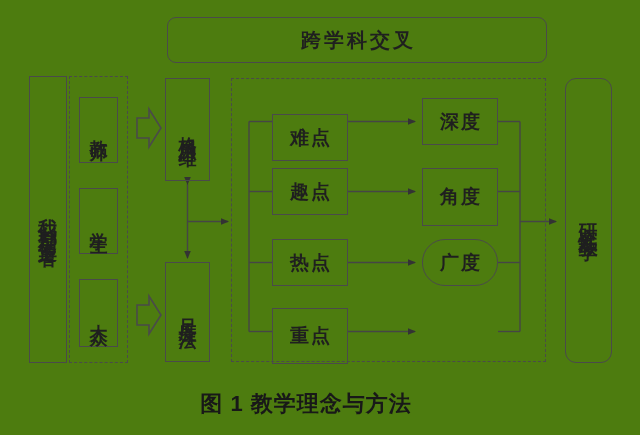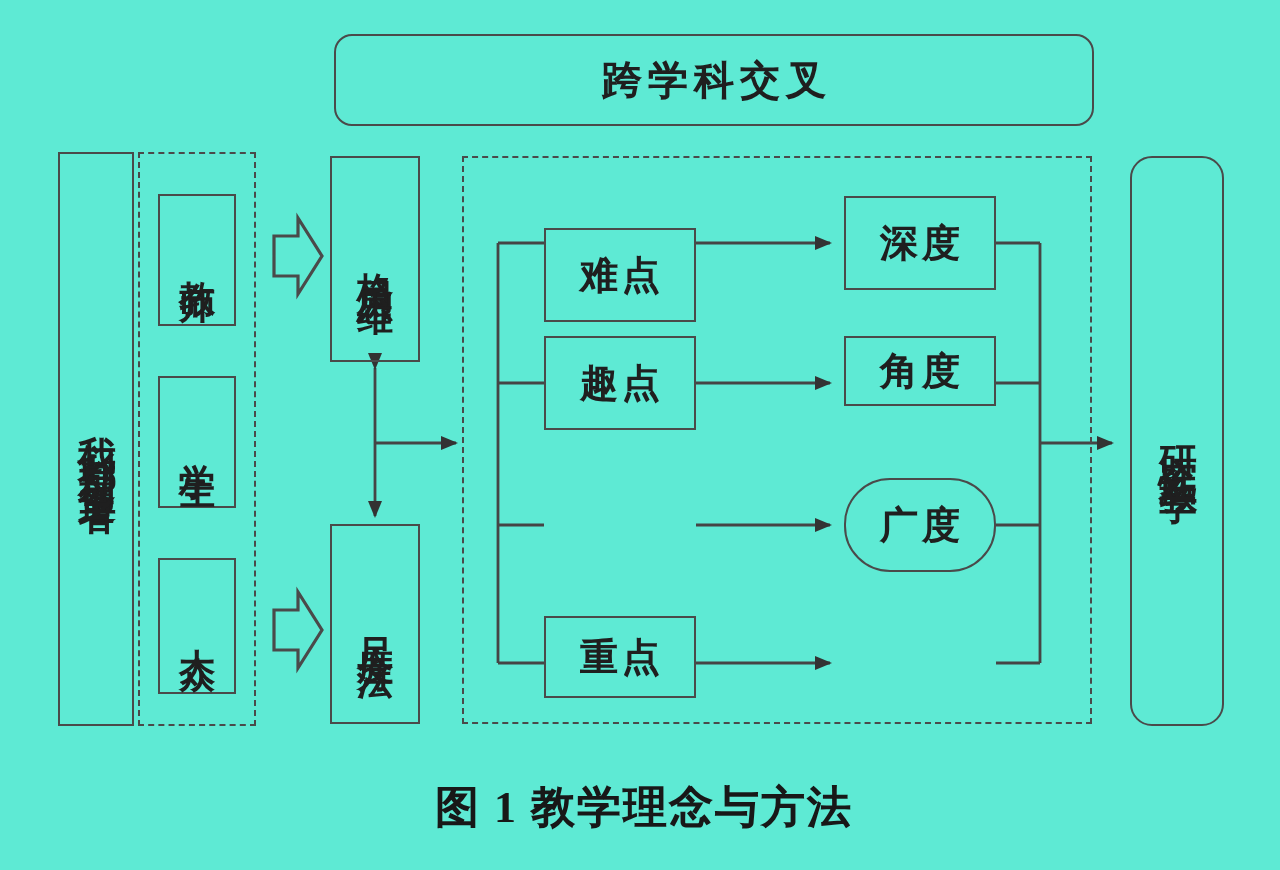--- a/index.html
+++ b/index.html
@@ -3,21 +3,21 @@
 <meta charset="utf-8">
 <style>
   html,body{margin:0;padding:0;}
   body{
     width:640px;height:435px;
     background:#fafafa;
     font-family:"Liberation Sans","DejaVu Sans",sans-serif;
     color:#1f1f1f;
     overflow:hidden;
   }
-  #canvas{position:relative;width:640px;height:435px;background:#5eead4;}
+  #canvas{position:relative;width:640px;height:435px;background:#4d7c0f;}
   svg.connectors{position:absolute;left:0;top:0;width:640px;height:435px;z-index:1;}
   .node{
     position:absolute;z-index:2;
     border:1.6px solid #4a4a4a;
     background:transparent;
     display:flex;align-items:center;justify-content:center;
     box-sizing:border-box;
   }
   .dashedbox{
     position:absolute;z-index:1;
@@ -31,23 +31,23 @@
     white-space:nowrap;color:#1f1f1f;
   }
   .banner-label{font-size:20px;font-weight:600;letter-spacing:3px;text-indent:3px;}
   .vlabel{
     writing-mode:vertical-rl;text-orientation:upright;
     font-size:18px;font-weight:600;letter-spacing:4px;
     color:#1f1f1f;line-height:1;
   }
   .vlabel.big{font-size:19px;letter-spacing:5px;}
   #caption{
-    position:absolute;left:16px;top:389px;width:612px;z-index:2;
+    position:absolute;left:0;top:389px;width:612px;z-index:2;
     text-align:center;
-    font-family:Liberation Serif, serif;
+    font-family:Liberation Sans, sans-serif;
     font-size:22px;font-weight:bold;color:#181818;
     letter-spacing:1px;
   }
 </style>
 </head>
 <body>
 
 <div id="canvas">
 
   <svg class="connectors" viewBox="0 0 640 435" xmlns="http://www.w3.org/2000/svg">
@@ -120,29 +120,32 @@
   <div class="node" style="left:272px;top:114px;width:76px;height:47px;">
     <span class="hlabel">难点</span>
   </div>
   <div class="node" style="left:272px;top:168px;width:76px;height:47px;">
     <span class="hlabel">趣点</span>
   </div>
 
   <div class="node" style="left:422px;top:98px;width:76px;height:47px;">
     <span class="hlabel">深度</span>
   </div>
-  <div class="node" style="left:422px;top:168px;width:76px;height:35px;">
+  <div class="node" style="left:422px;top:168px;width:76px;height:58px;">
     <span class="hlabel">角度</span>
   </div>
 
+  <div class="node" style="left:272px;top:239px;width:76px;height:47px;">
+    <span class="hlabel">热点</span>
+  </div>
   <div class="node" style="left:422px;top:239px;width:76px;height:47px;border-radius:23px;">
     <span class="hlabel">广度</span>
   </div>
 
-  <div class="node" style="left:272px;top:308px;width:76px;height:41px;">
+  <div class="node" style="left:272px;top:308px;width:76px;height:56px;">
     <span class="hlabel">重点</span>
   </div>
 
   <div class="node rounded-tall" style="left:565px;top:78px;width:47px;height:285px;">
     <span class="vlabel big">研究性教学</span>
   </div>
 
   <div id="caption">图 1  教学理念与方法</div>
 
 </div>

